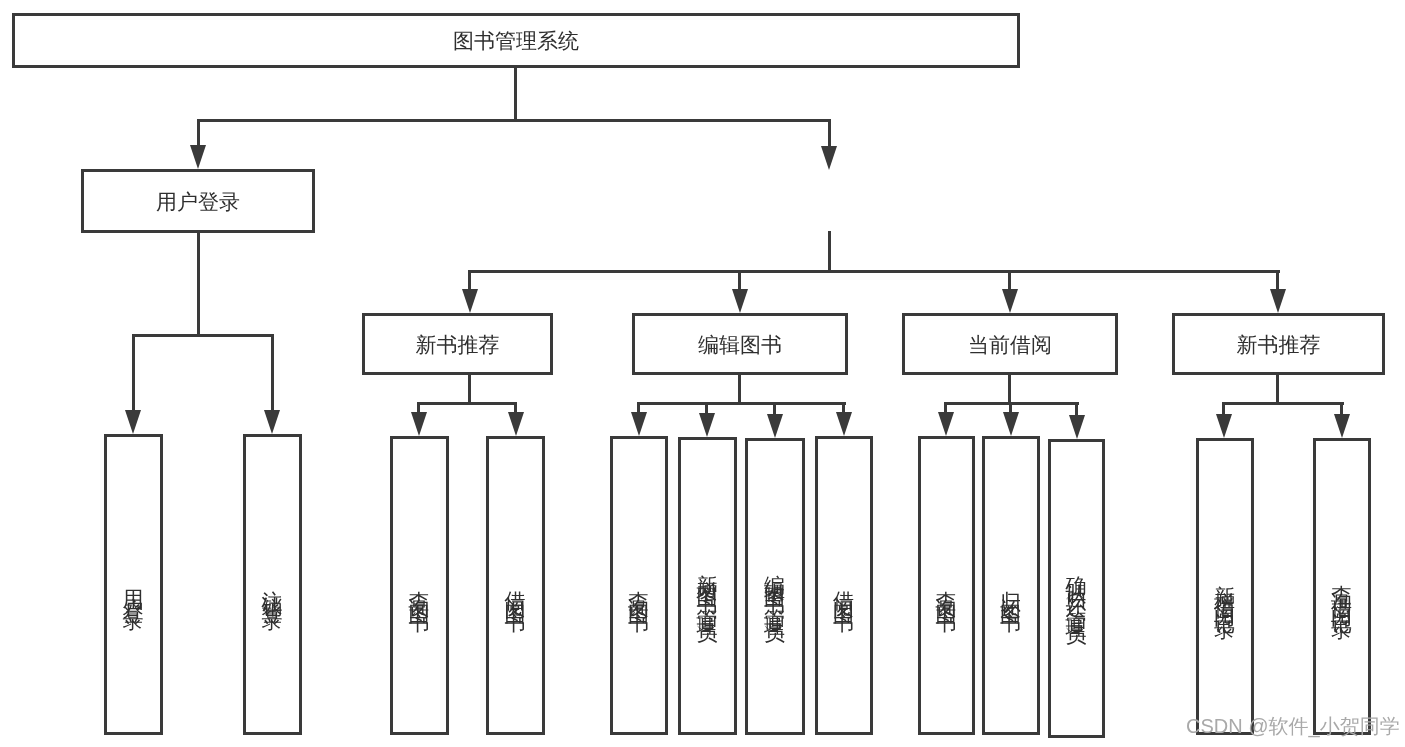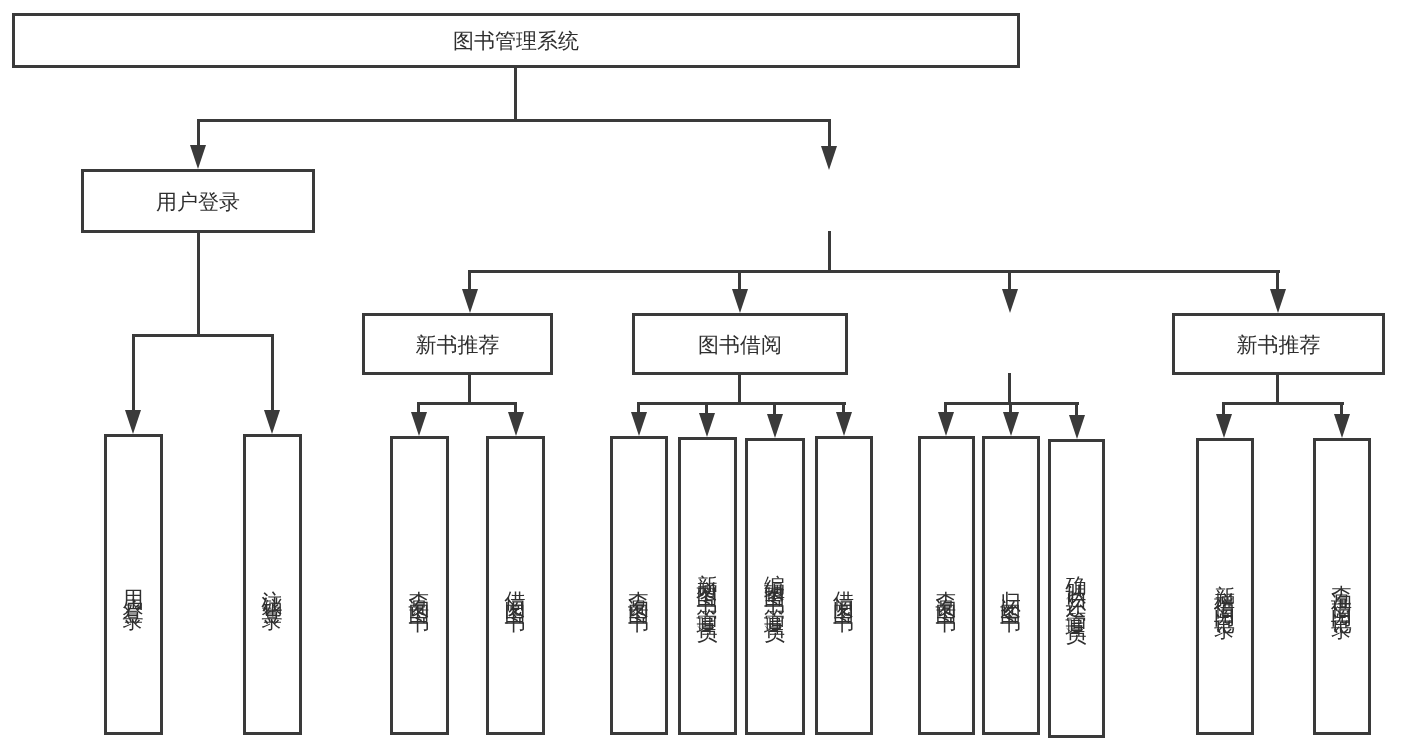--- a/index.html
+++ b/index.html
@@ -57,22 +57,23 @@
 
 <div class="canvas">
 
   <div class="node" style="left:12px; top:13px; width:1008px; height:55px;">图书管理系统</div>
 
   <div class="node" style="left:81px; top:169px; width:234px; height:64px;">用户登录</div>
 
 
   <div class="node" style="left:362px; top:313px; width:191px; height:62px;">新书推荐</div>
 
-  <div class="node" style="left:632px; top:313px; width:216px; height:62px;">图书借阅</div>
+  <div class="node" style="left:632px; top:313px; width:216px; height:62px;">编辑图书</div>
 
+  <div class="node" style="left:902px; top:313px; width:216px; height:62px;">当前借阅</div>
 
   <div class="node" style="left:1172px; top:313px; width:213px; height:62px;">新书推荐</div>
 
   <div class="node vnode" style="left:104px; top:434px; width:59px; height:301px;">用户登录</div>
 
   <div class="node vnode" style="left:243px; top:434px; width:59px; height:301px;">注销登录</div>
 
   <div class="node vnode" style="left:390px; top:436px; width:59px; height:299px;">查询图书</div>
 
   <div class="node vnode" style="left:486px; top:436px; width:59px; height:299px;">借阅图书</div>
@@ -147,14 +148,15 @@
   <div class="arrow" style="left:1003px; top:412px;"></div>
   <div class="arrow" style="left:1069px; top:415px;"></div>
 
   <div class="line" style="left:1276px; top:373px; width:3px; height:32px;"></div>
   <div class="line" style="left:1223px; top:402px; width:121px; height:3px;"></div>
   <div class="line" style="left:1222px; top:402px; width:3px; height:14px;"></div>
   <div class="line" style="left:1340px; top:402px; width:3px; height:14px;"></div>
   <div class="arrow" style="left:1216px; top:414px;"></div>
   <div class="arrow" style="left:1334px; top:414px;"></div>
 
+  <div class="watermark">CSDN @软件_小贺同学</div>
 
 </div>
 
 </body></html>

